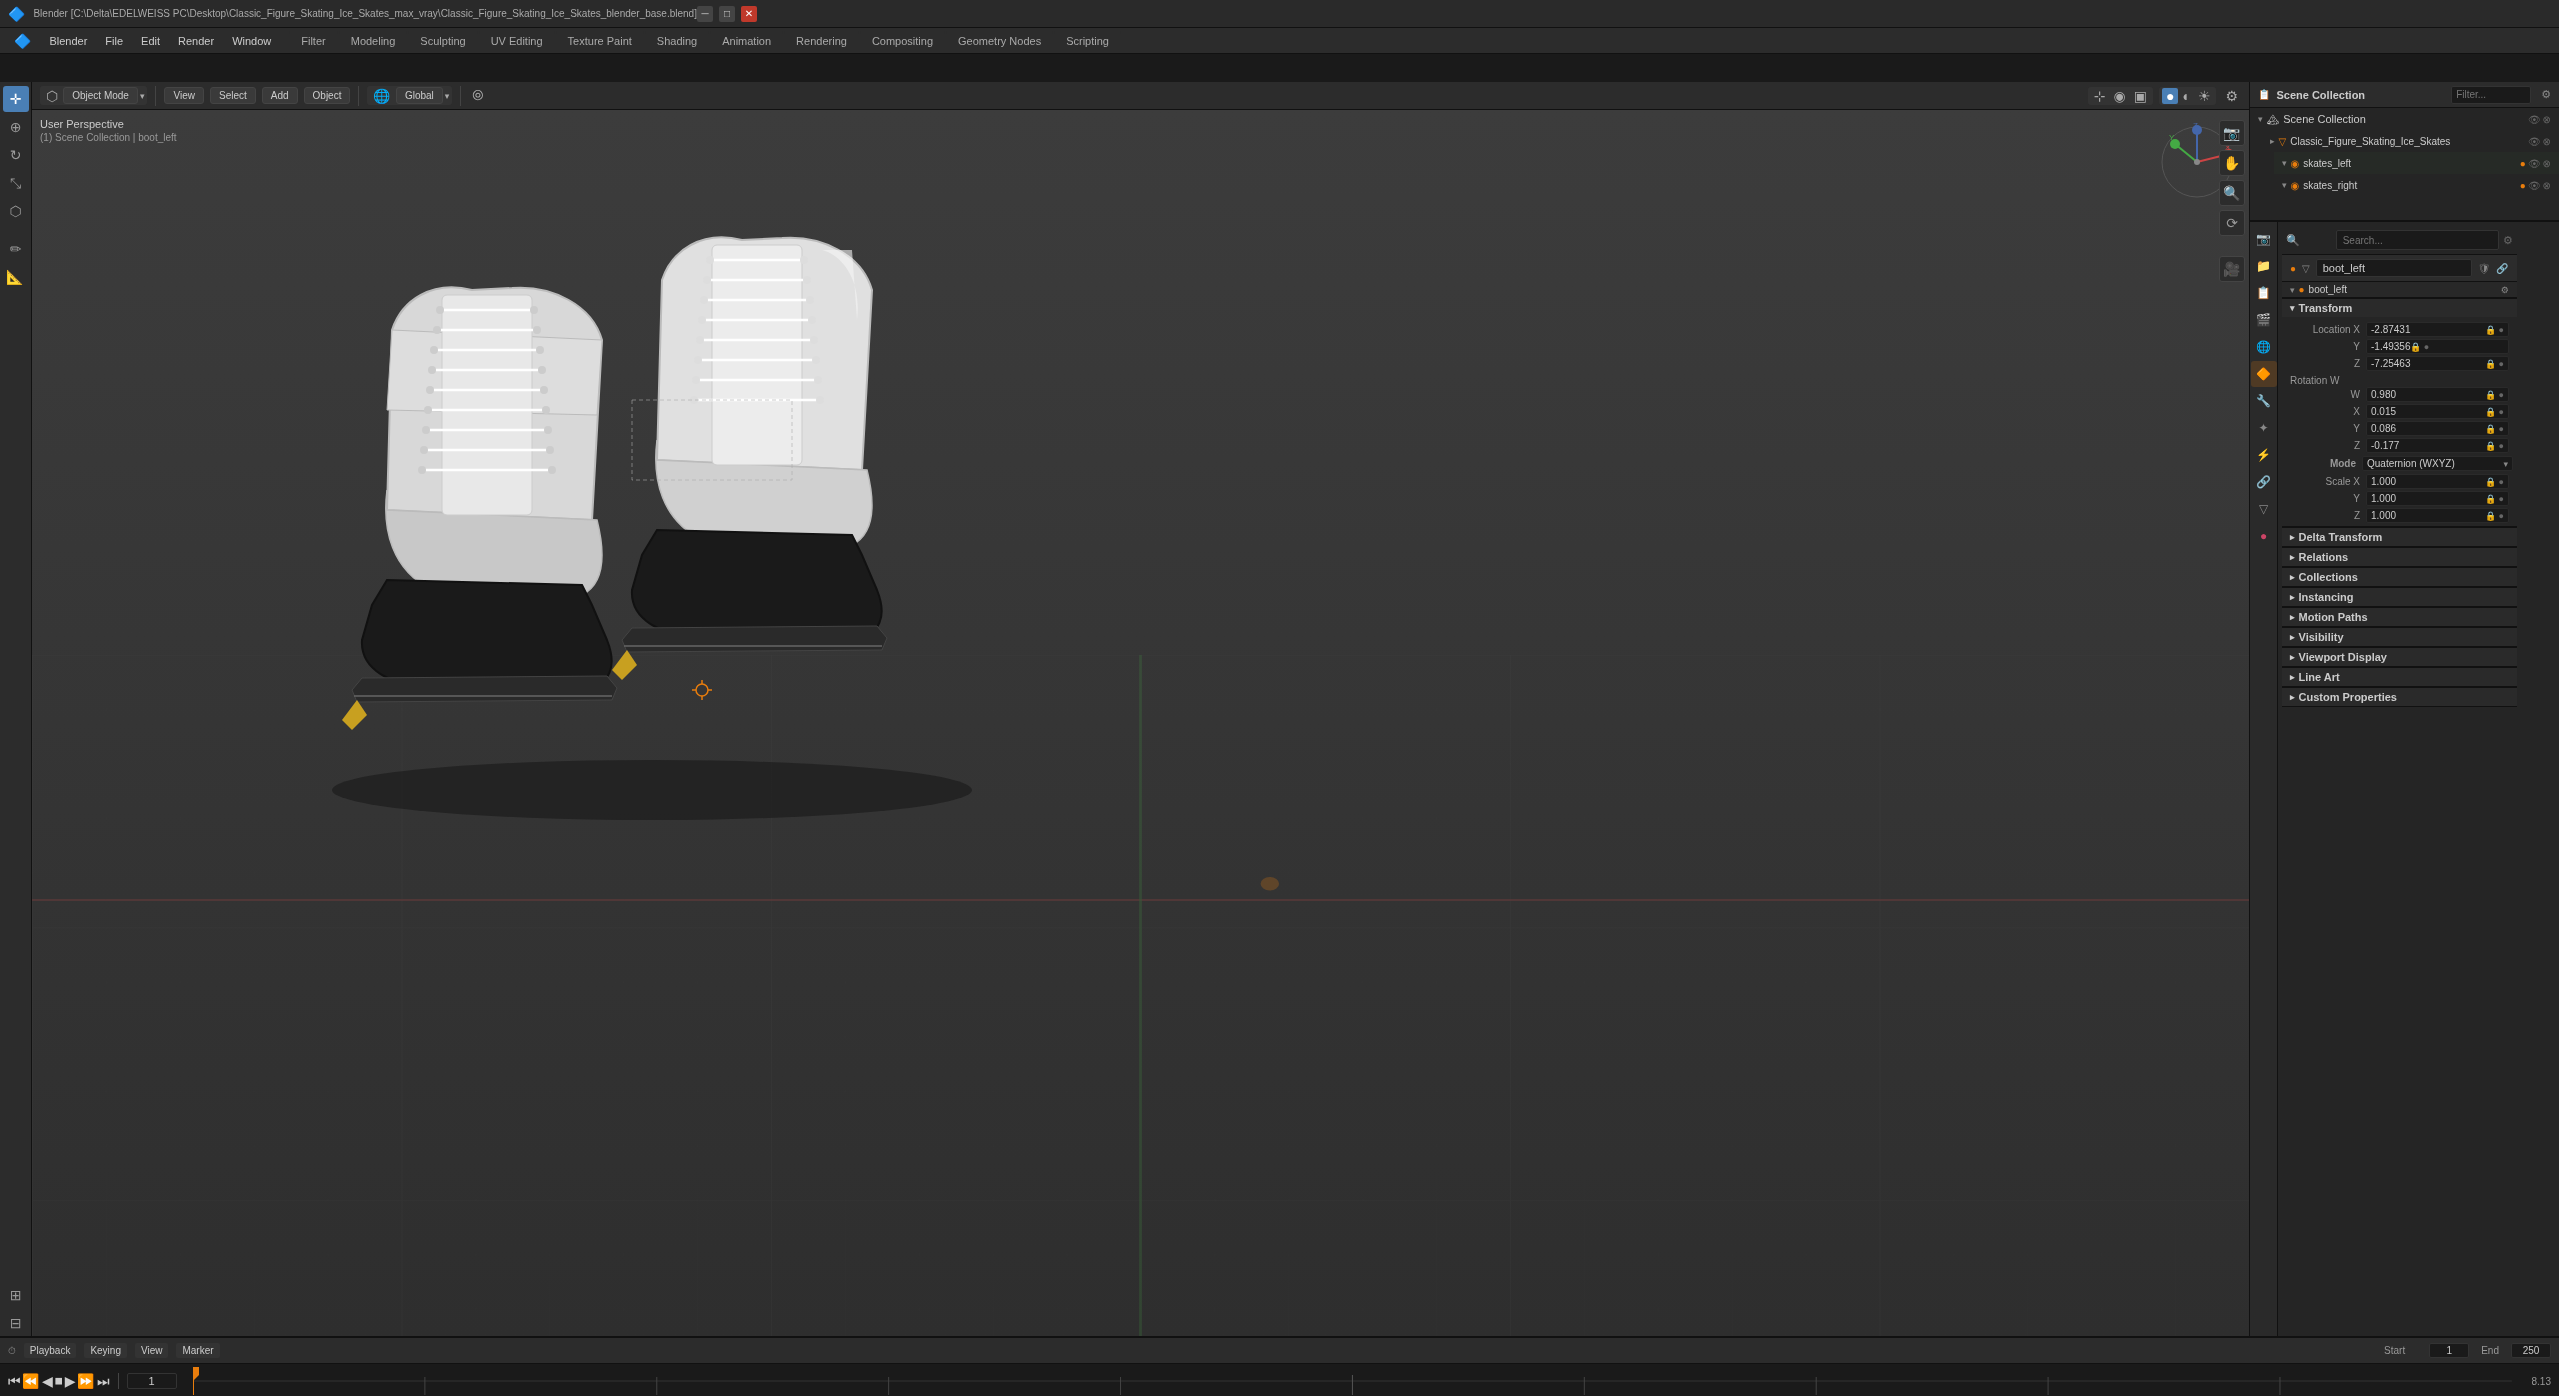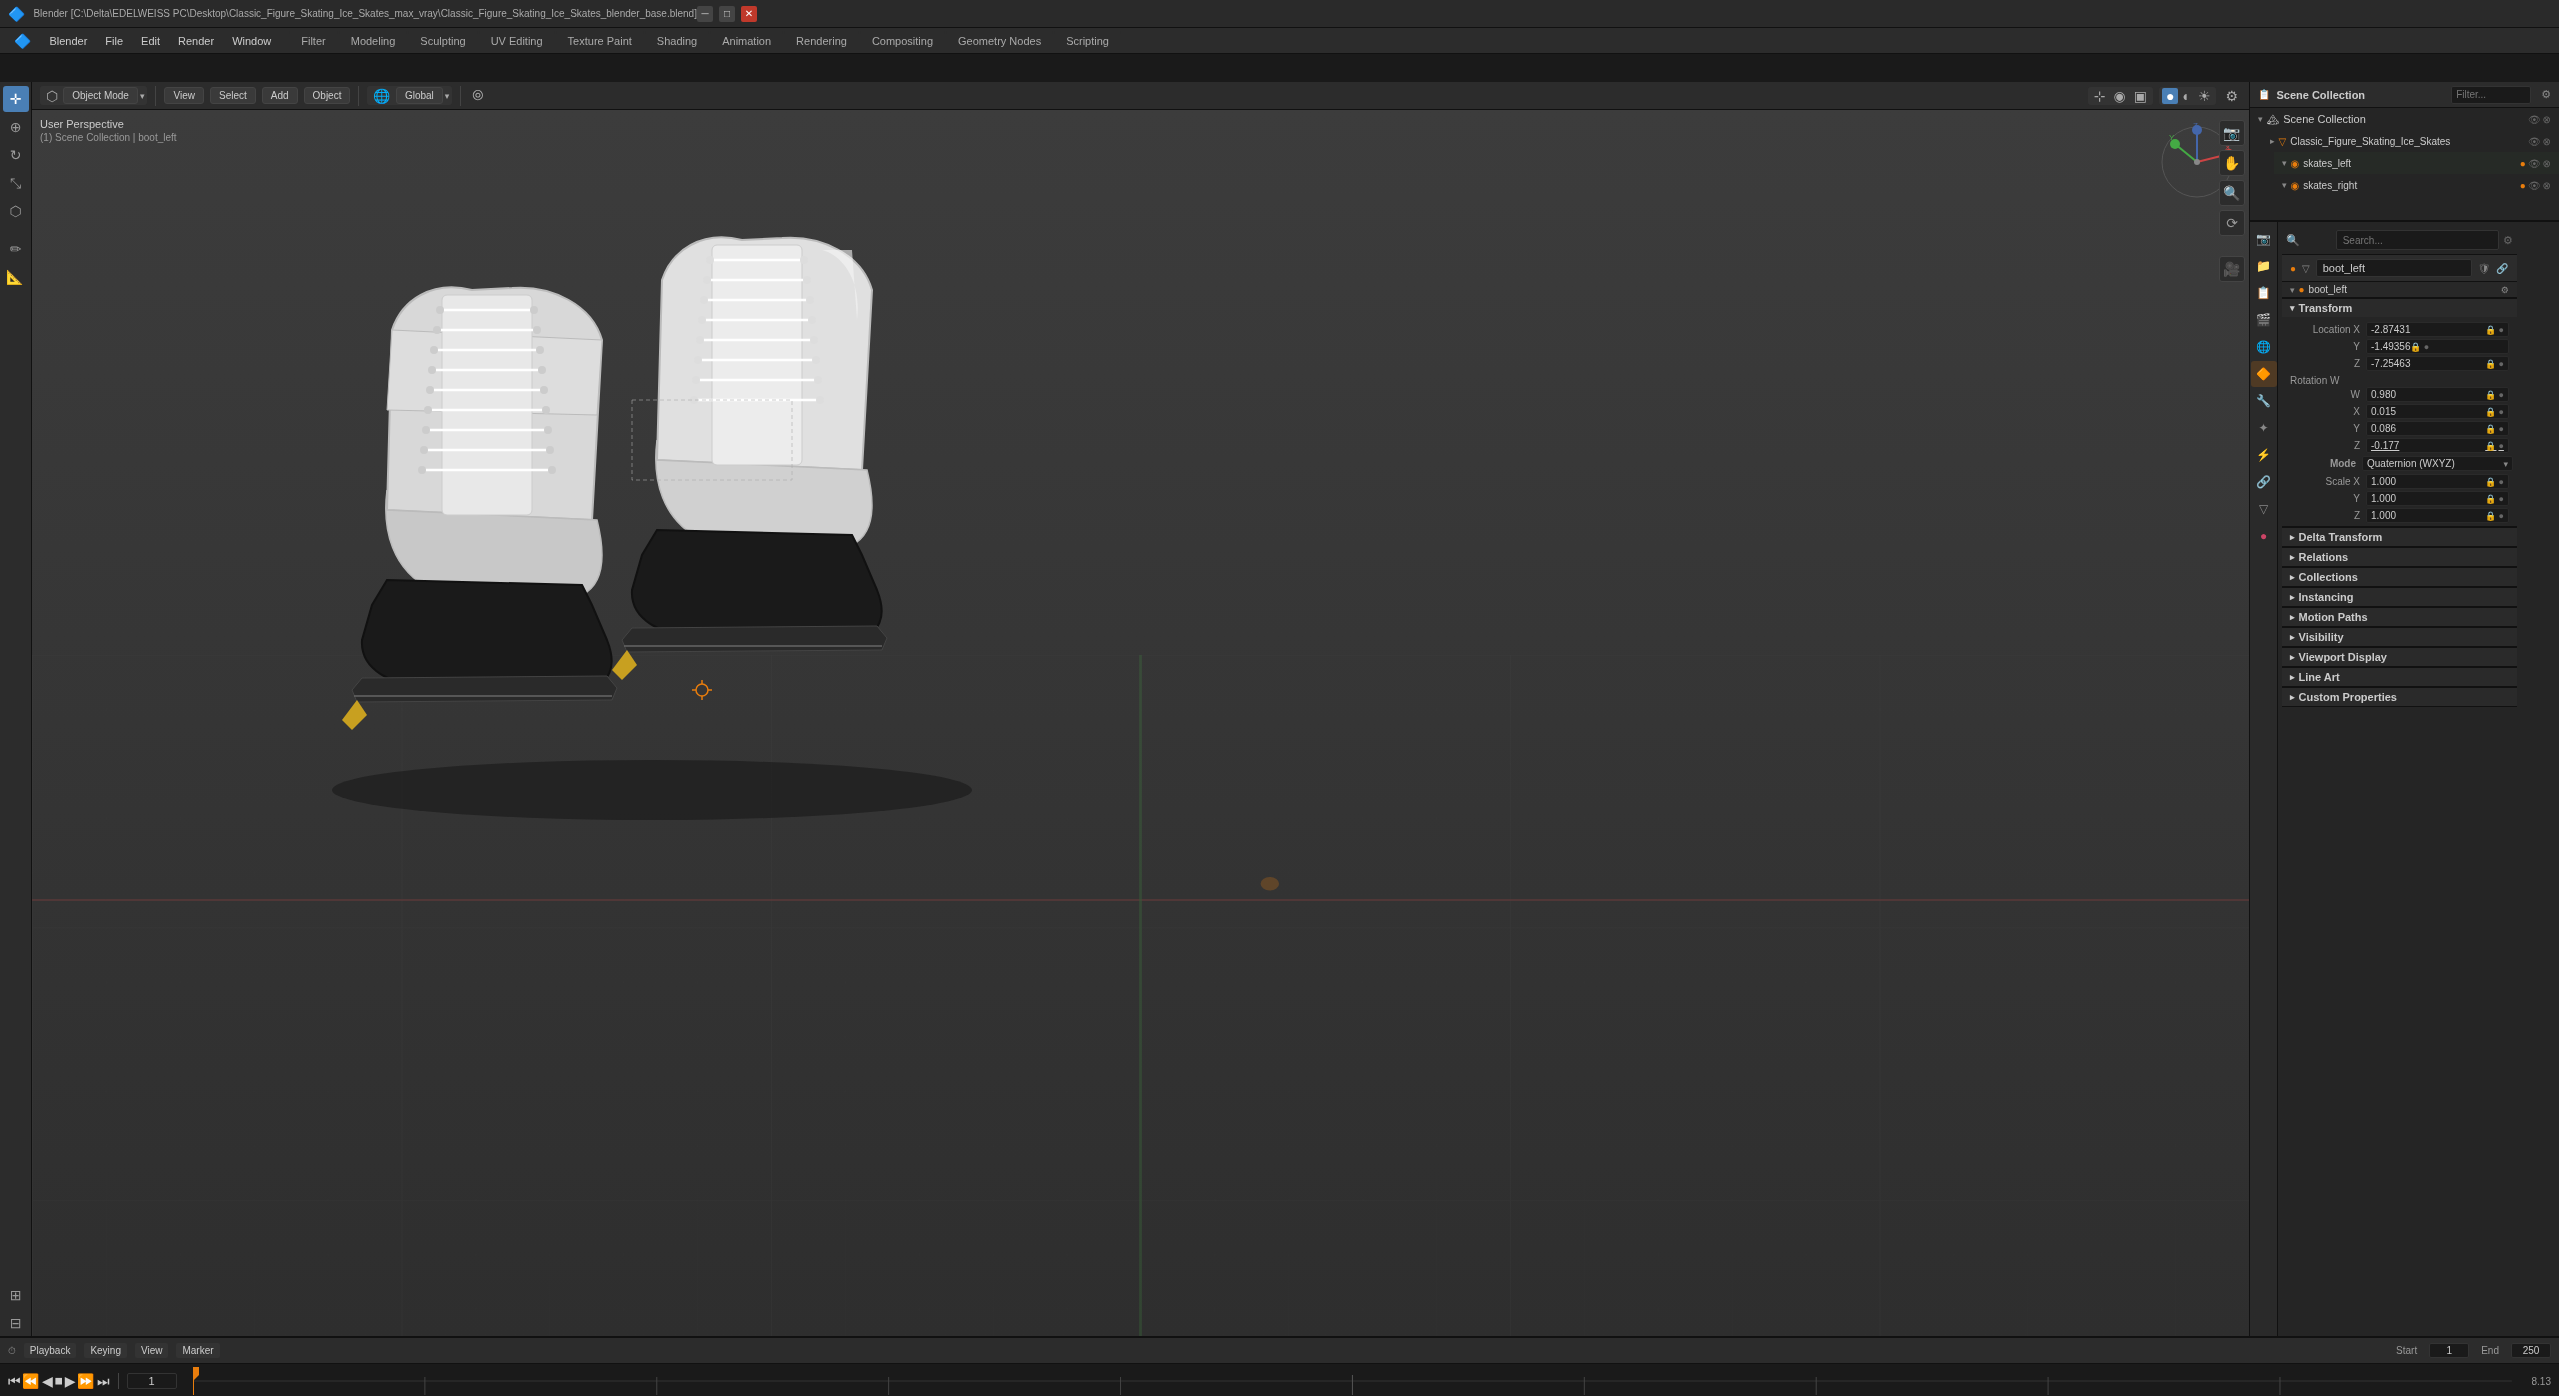--- a/index.html
+++ b/index.html
@@ -775,21 +775,21 @@
               <div style="flex:1; background:#1a1a1a; border:1px solid #2a2a2a; color:#ccc; padding:1px 4px; font-size:10px; border-radius:2px; display:flex; align-items:center; justify-content:space-between;">
                 <span>0.086</span>
                 <div style="display:flex; gap:2px;">
                   <span style="font-size:9px; color:#666;">🔒</span>
                   <span style="font-size:9px; color:#666;">●</span>
                 </div>
               </div>
             </div>
             <div style="display:flex; align-items:center; padding:1px 4px;">
               <span style="font-size:10px; color:#999; width:70px; text-align:right; margin-right:6px;">Z</span>
-              <div style="flex:1; background:#1a1a1a; border:1px solid #2a2a2a; color:#ccc; padding:1px 4px; font-size:10px; border-radius:2px; display:flex; align-items:center; justify-content:space-between;text-decoration:underline;">
+              <div style="flex:1; background:#1a1a1a; border:1px solid #2a2a2a; color:#ccc; padding:1px 4px; font-size:10px; border-radius:2px; display:flex; align-items:center; justify-content:space-between;">
                 <span>-0.177</span>
                 <div style="display:flex; gap:2px;">
                   <span style="font-size:9px; color:#666;">🔒</span>
                   <span style="font-size:9px; color:#666;">●</span>
                 </div>
               </div>
             </div>
           </div>
 
           <div style="display:flex; align-items:center; padding:2px 4px;">
@@ -903,21 +903,21 @@
 </div>
 
 <div id="timeline">
   <div id="timeline-header">
     <span style="font-size:10px; color:#888;">⏱</span>
     <span class="tl-btn">Playback</span>
     <span class="tl-btn">Keying</span>
     <span class="tl-btn">View</span>
     <span class="tl-btn">Marker</span>
     <div style="flex:1;"></div>
-    <span style="font-size:10px; color:#999; margin-right:4px;">Start</span>
+    <span style="font-size:10px; color:#999; margin-right:16px;">Start</span>
     <input type="text" value="1" style="width: 40px; background: rgb(26, 26, 26); border: 1px solid rgb(51, 51, 51); color: rgb(204, 204, 204); padding: 1px 4px; font-size: 10px; text-align: center; border-radius: 2px;">
     <span style="font-size:10px; color:#999; margin:0 4px;">End</span>
     <input type="text" value="250" style="width: 40px; background: rgb(26, 26, 26); border: 1px solid rgb(51, 51, 51); color: rgb(204, 204, 204); padding: 1px 4px; font-size: 10px; text-align: center; border-radius: 2px;">
   </div>
 
   <div id="timeline-body">
 
     <div style="display:flex; align-items:center; gap:2px;">
       <span style="font-size:14px; cursor:pointer; color:#ccc;">⏮</span>
       <span style="font-size:14px; cursor:pointer; color:#ccc;">⏪</span>

